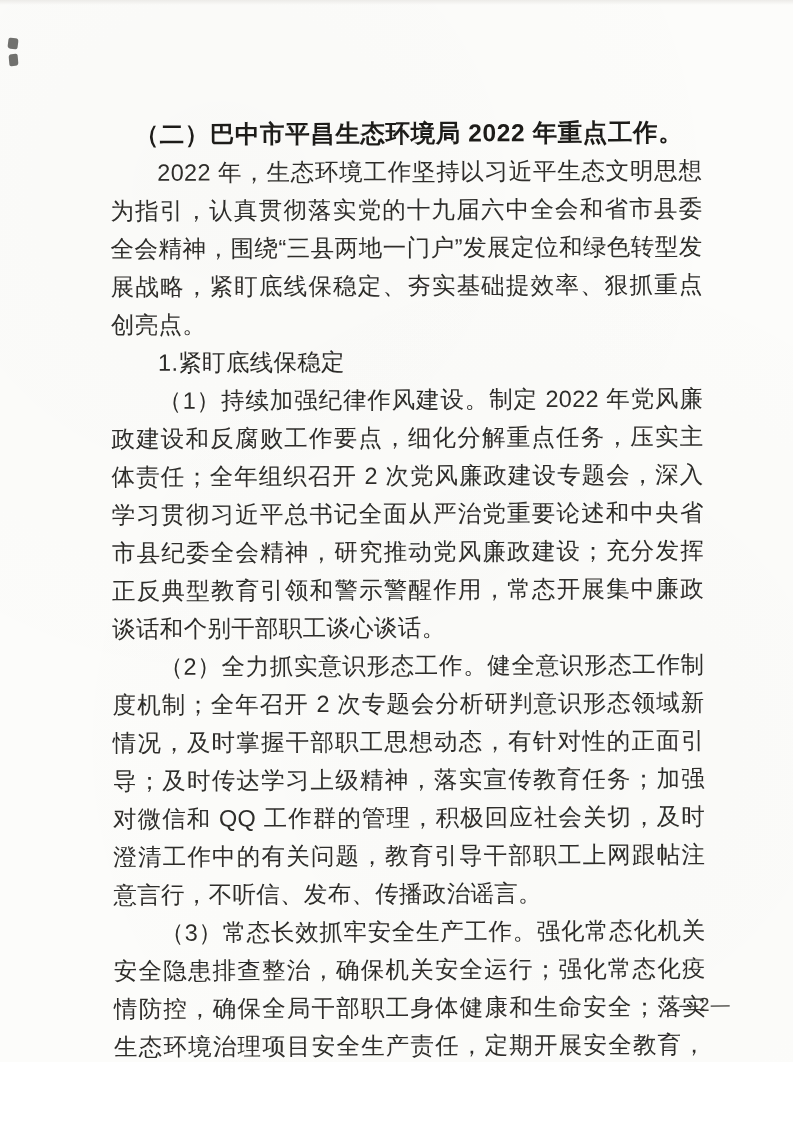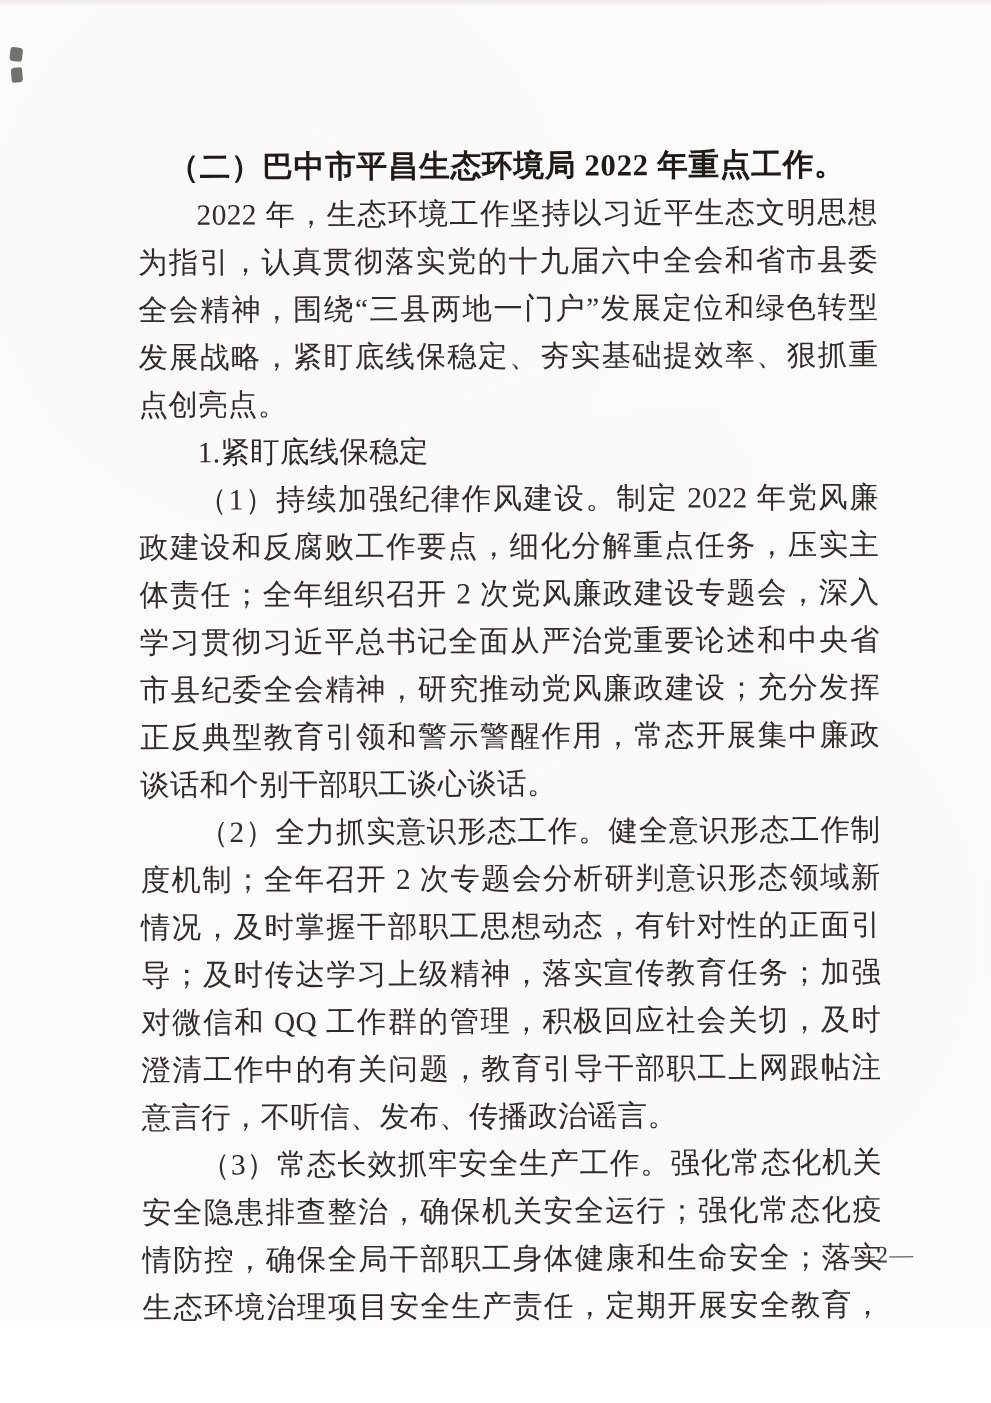--- a/index.html
+++ b/index.html
@@ -9,21 +9,21 @@
   }
   .scan-page {
     position: relative;
     width: 793px;
     height: 1062px;
     background: #fcfcfa;
     background-image:
       radial-gradient(circle at 28% 18%, rgba(0,0,0,0.012), transparent 55%),
       radial-gradient(circle at 70% 70%, rgba(0,0,0,0.010), transparent 60%);
     overflow: hidden;
-    font-family: Liberation Serif, serif;
+    font-family: Liberation Sans, sans-serif;
   }
   .top-shade {
     position: absolute;
     top: 0; left: 0; right: 0;
     height: 5px;
     background: linear-gradient(#ecebe8, rgba(236,235,232,0));
     pointer-events: none;
   }
   .scan-speck {
     position: absolute;

